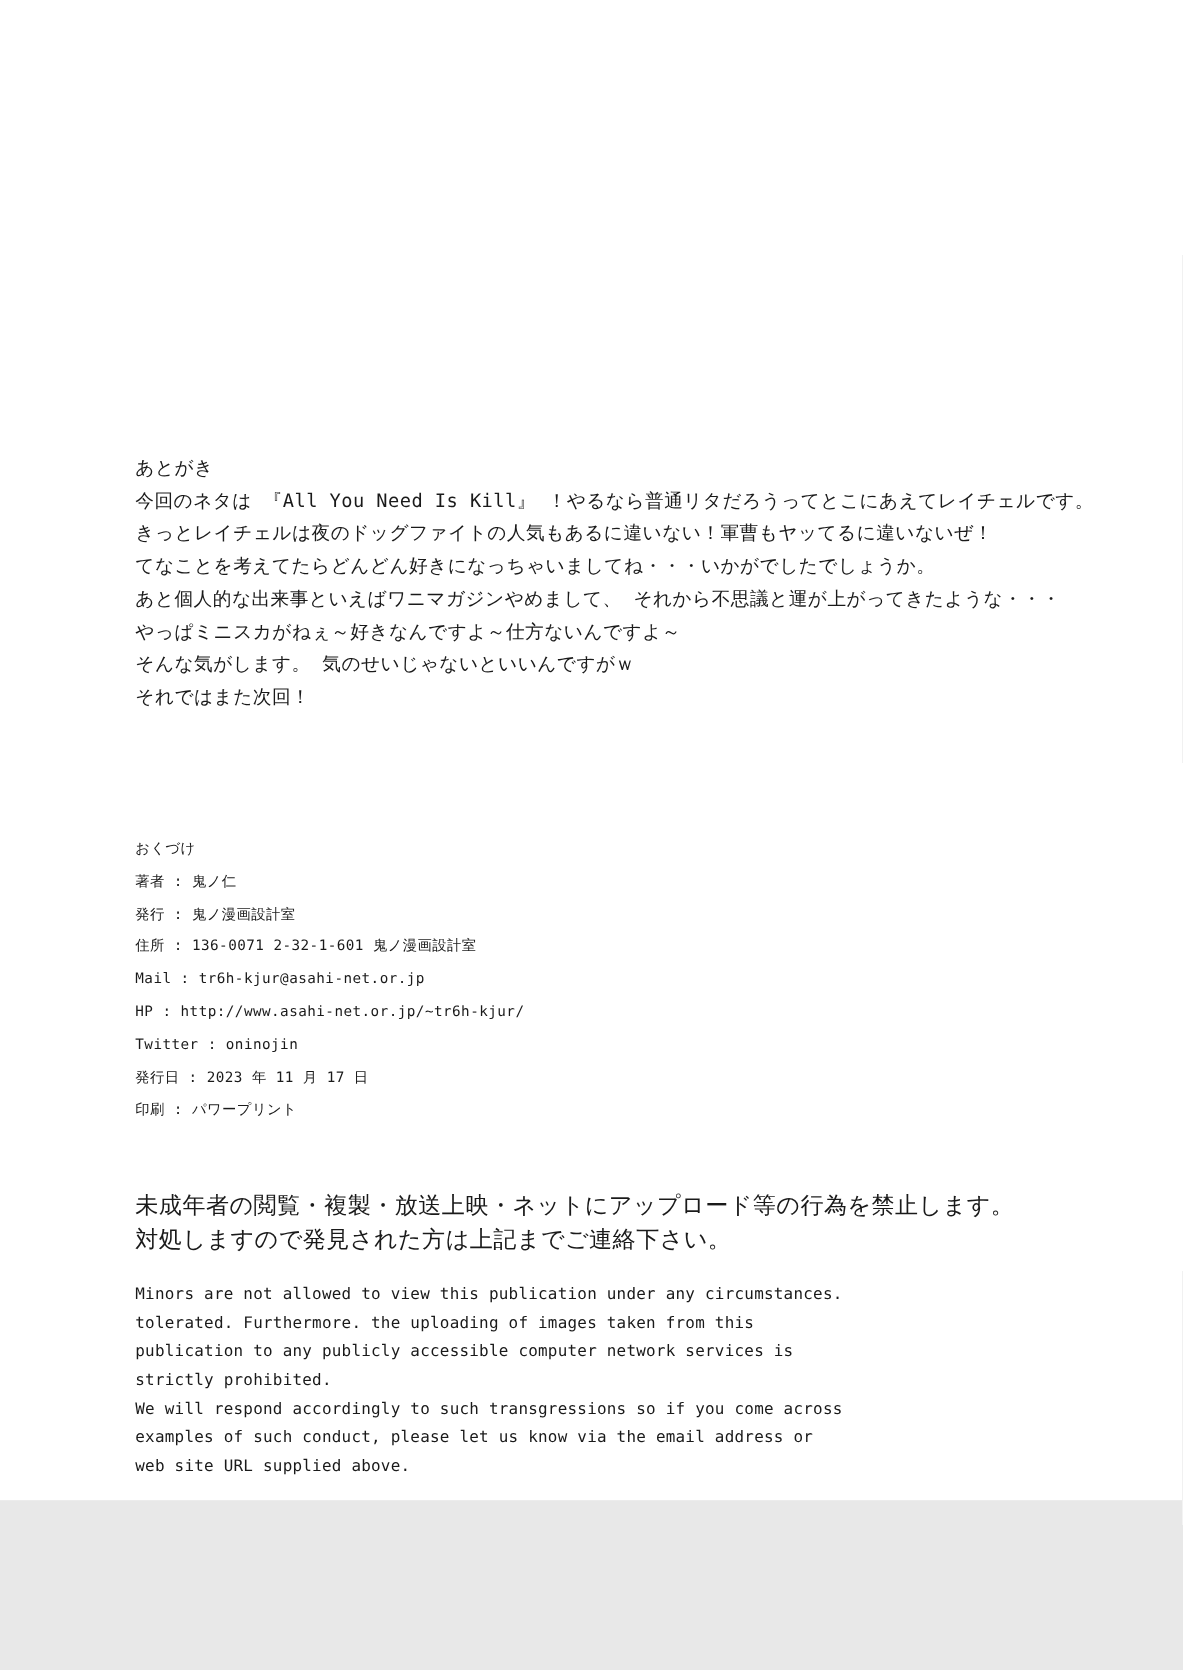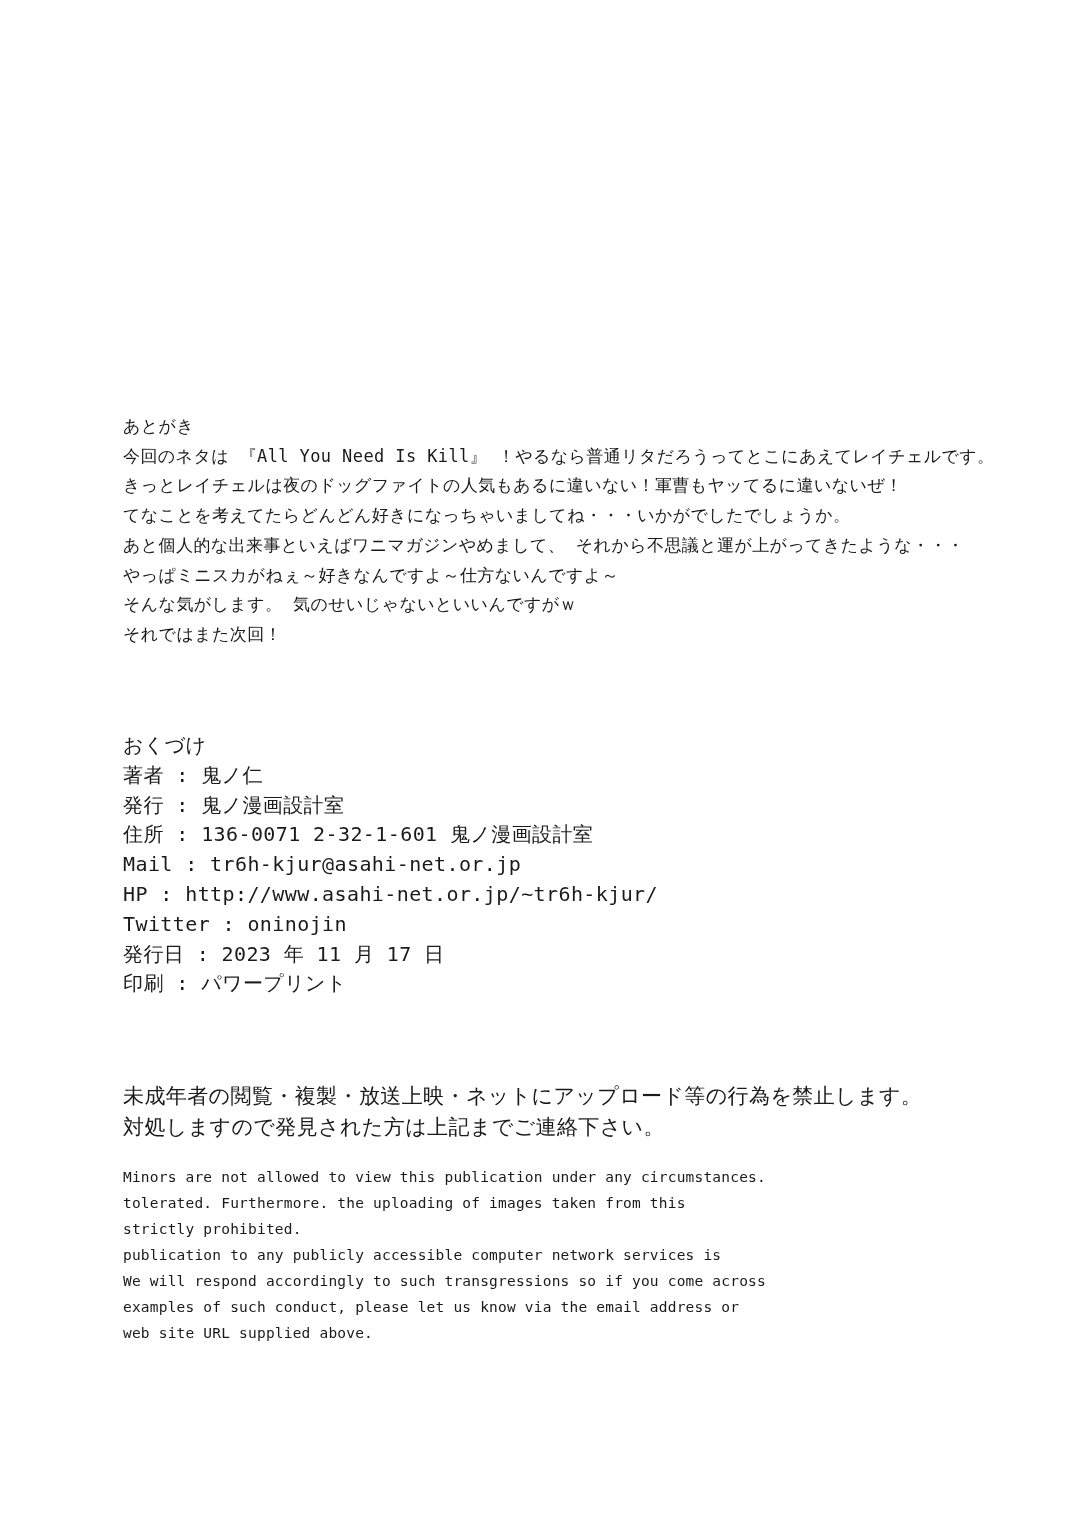--- a/index.html
+++ b/index.html
@@ -1,42 +1,42 @@
 <!DOCTYPE html>
 <html><head>
 <meta charset="utf-8">
 <style>
   * { margin: 0; padding: 0; box-sizing: border-box; }
   html, body { background: #e8e8e8; }
   .page {
     position: relative;
     width: 1075px;
-    height: 1518px;
+    height: 1364px;
     background: #ffffff;
     color: #1a1a1a;
     font-family: "DejaVu Sans Mono", "Liberation Mono", monospace;
     overflow: hidden;
   }
   .text-block {
     position: absolute;
     left: 123px;
     width: 910px;
   }
   .text-block .line {
     white-space: pre;
     letter-spacing: 0.4px;
   }
   .block-afterword {
     top: 412px;
     font-size: 17px;
     line-height: 29.7px;
   }
   .block-colophon {
-    top: 731px;
-    font-size: 20px;
+    top: 757px;
+    font-size: 13px;
     line-height: 29.8px;
   }
   .block-notice-jp {
     top: 1081px;
     font-size: 21px;
     line-height: 30.5px;
   }
   .block-notice-en {
     top: 1140px;
     font-size: 14.5px;
@@ -75,20 +75,20 @@
   </div>
 
   <div class="text-block block-notice-jp">
     <div class="line">未成年者の閲覧・複製・放送上映・ネットにアップロード等の行為を禁止します。</div>
     <div class="line">対処しますので発見された方は上記までご連絡下さい。</div>
   </div>
 
   <div class="text-block block-notice-en">
     <div class="line">Minors are not allowed to view this publication under any circumstances.</div>
     <div class="line">tolerated. Furthermore. the uploading of images taken from this</div>
+    <div class="line">publication to any publicly accessible computer network services is</div>
     <div class="line">strictly prohibited.</div>
-    <div class="line">publication to any publicly accessible computer network services is</div>
     <div class="line">We will respond accordingly to such transgressions so if you come across</div>
     <div class="line">examples of such conduct, please let us know via the email address or</div>
     <div class="line">web site URL supplied above.</div>
   </div>
 
 </div>
 
 </body></html>

